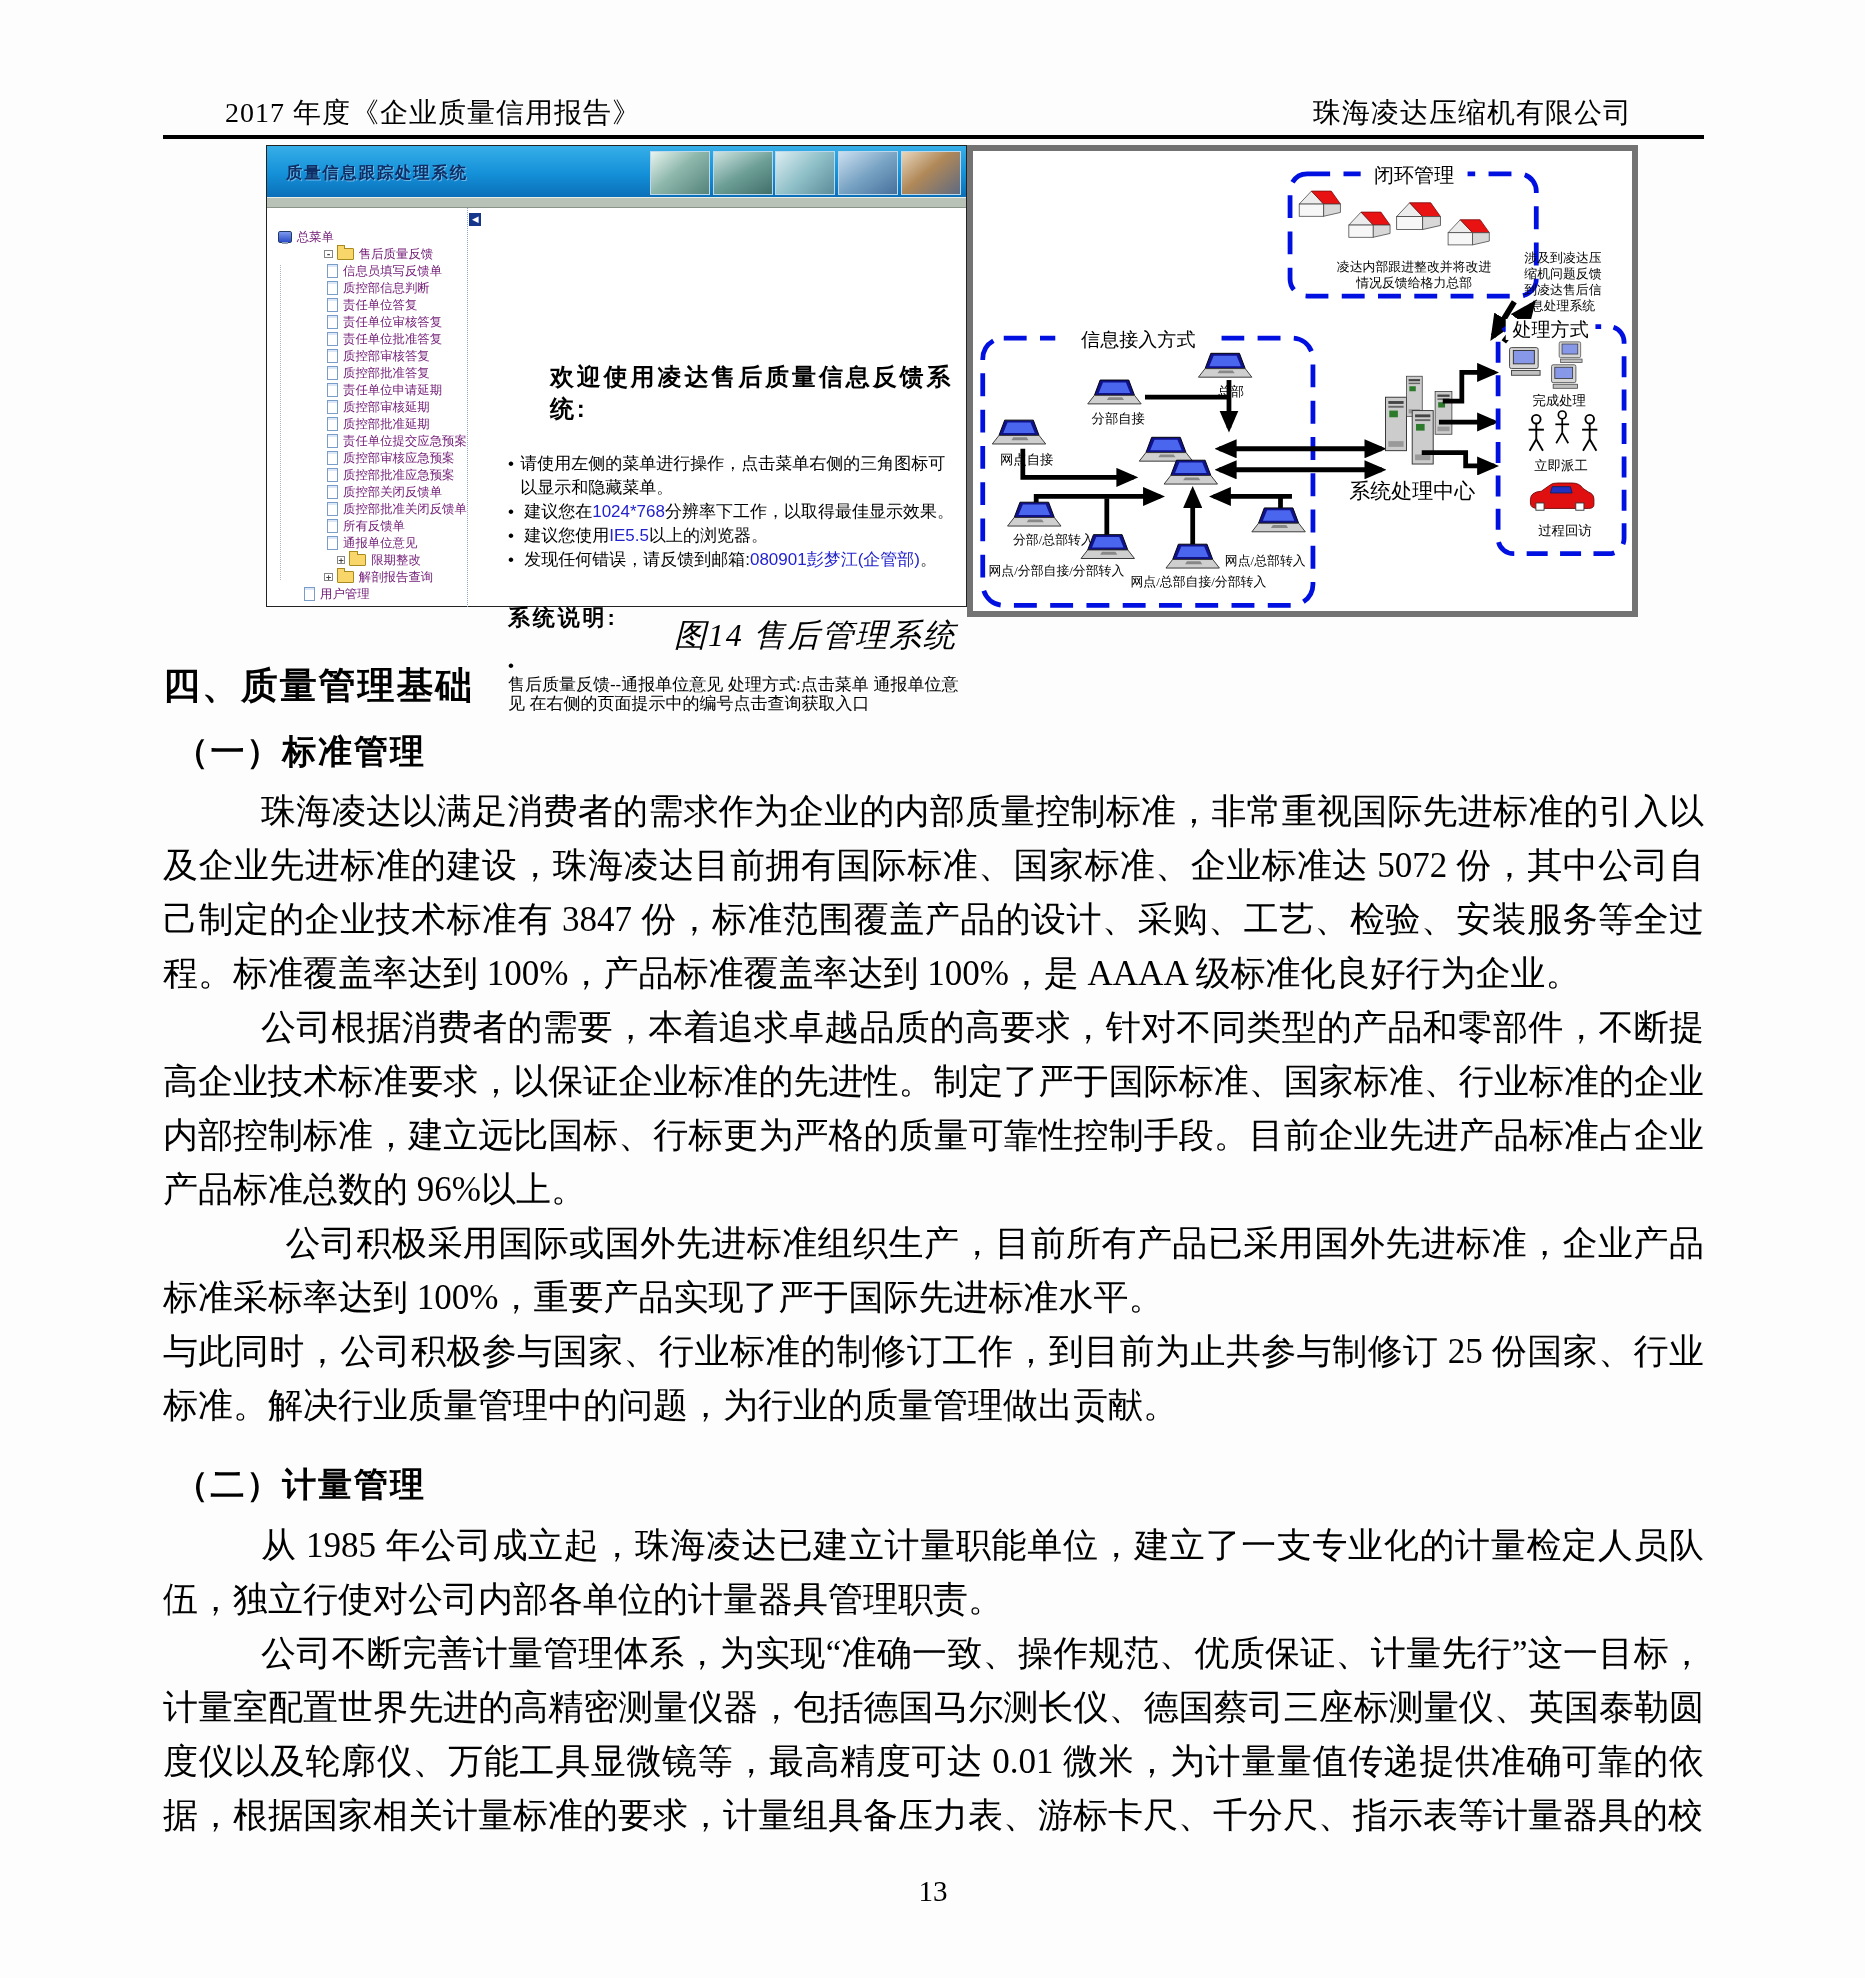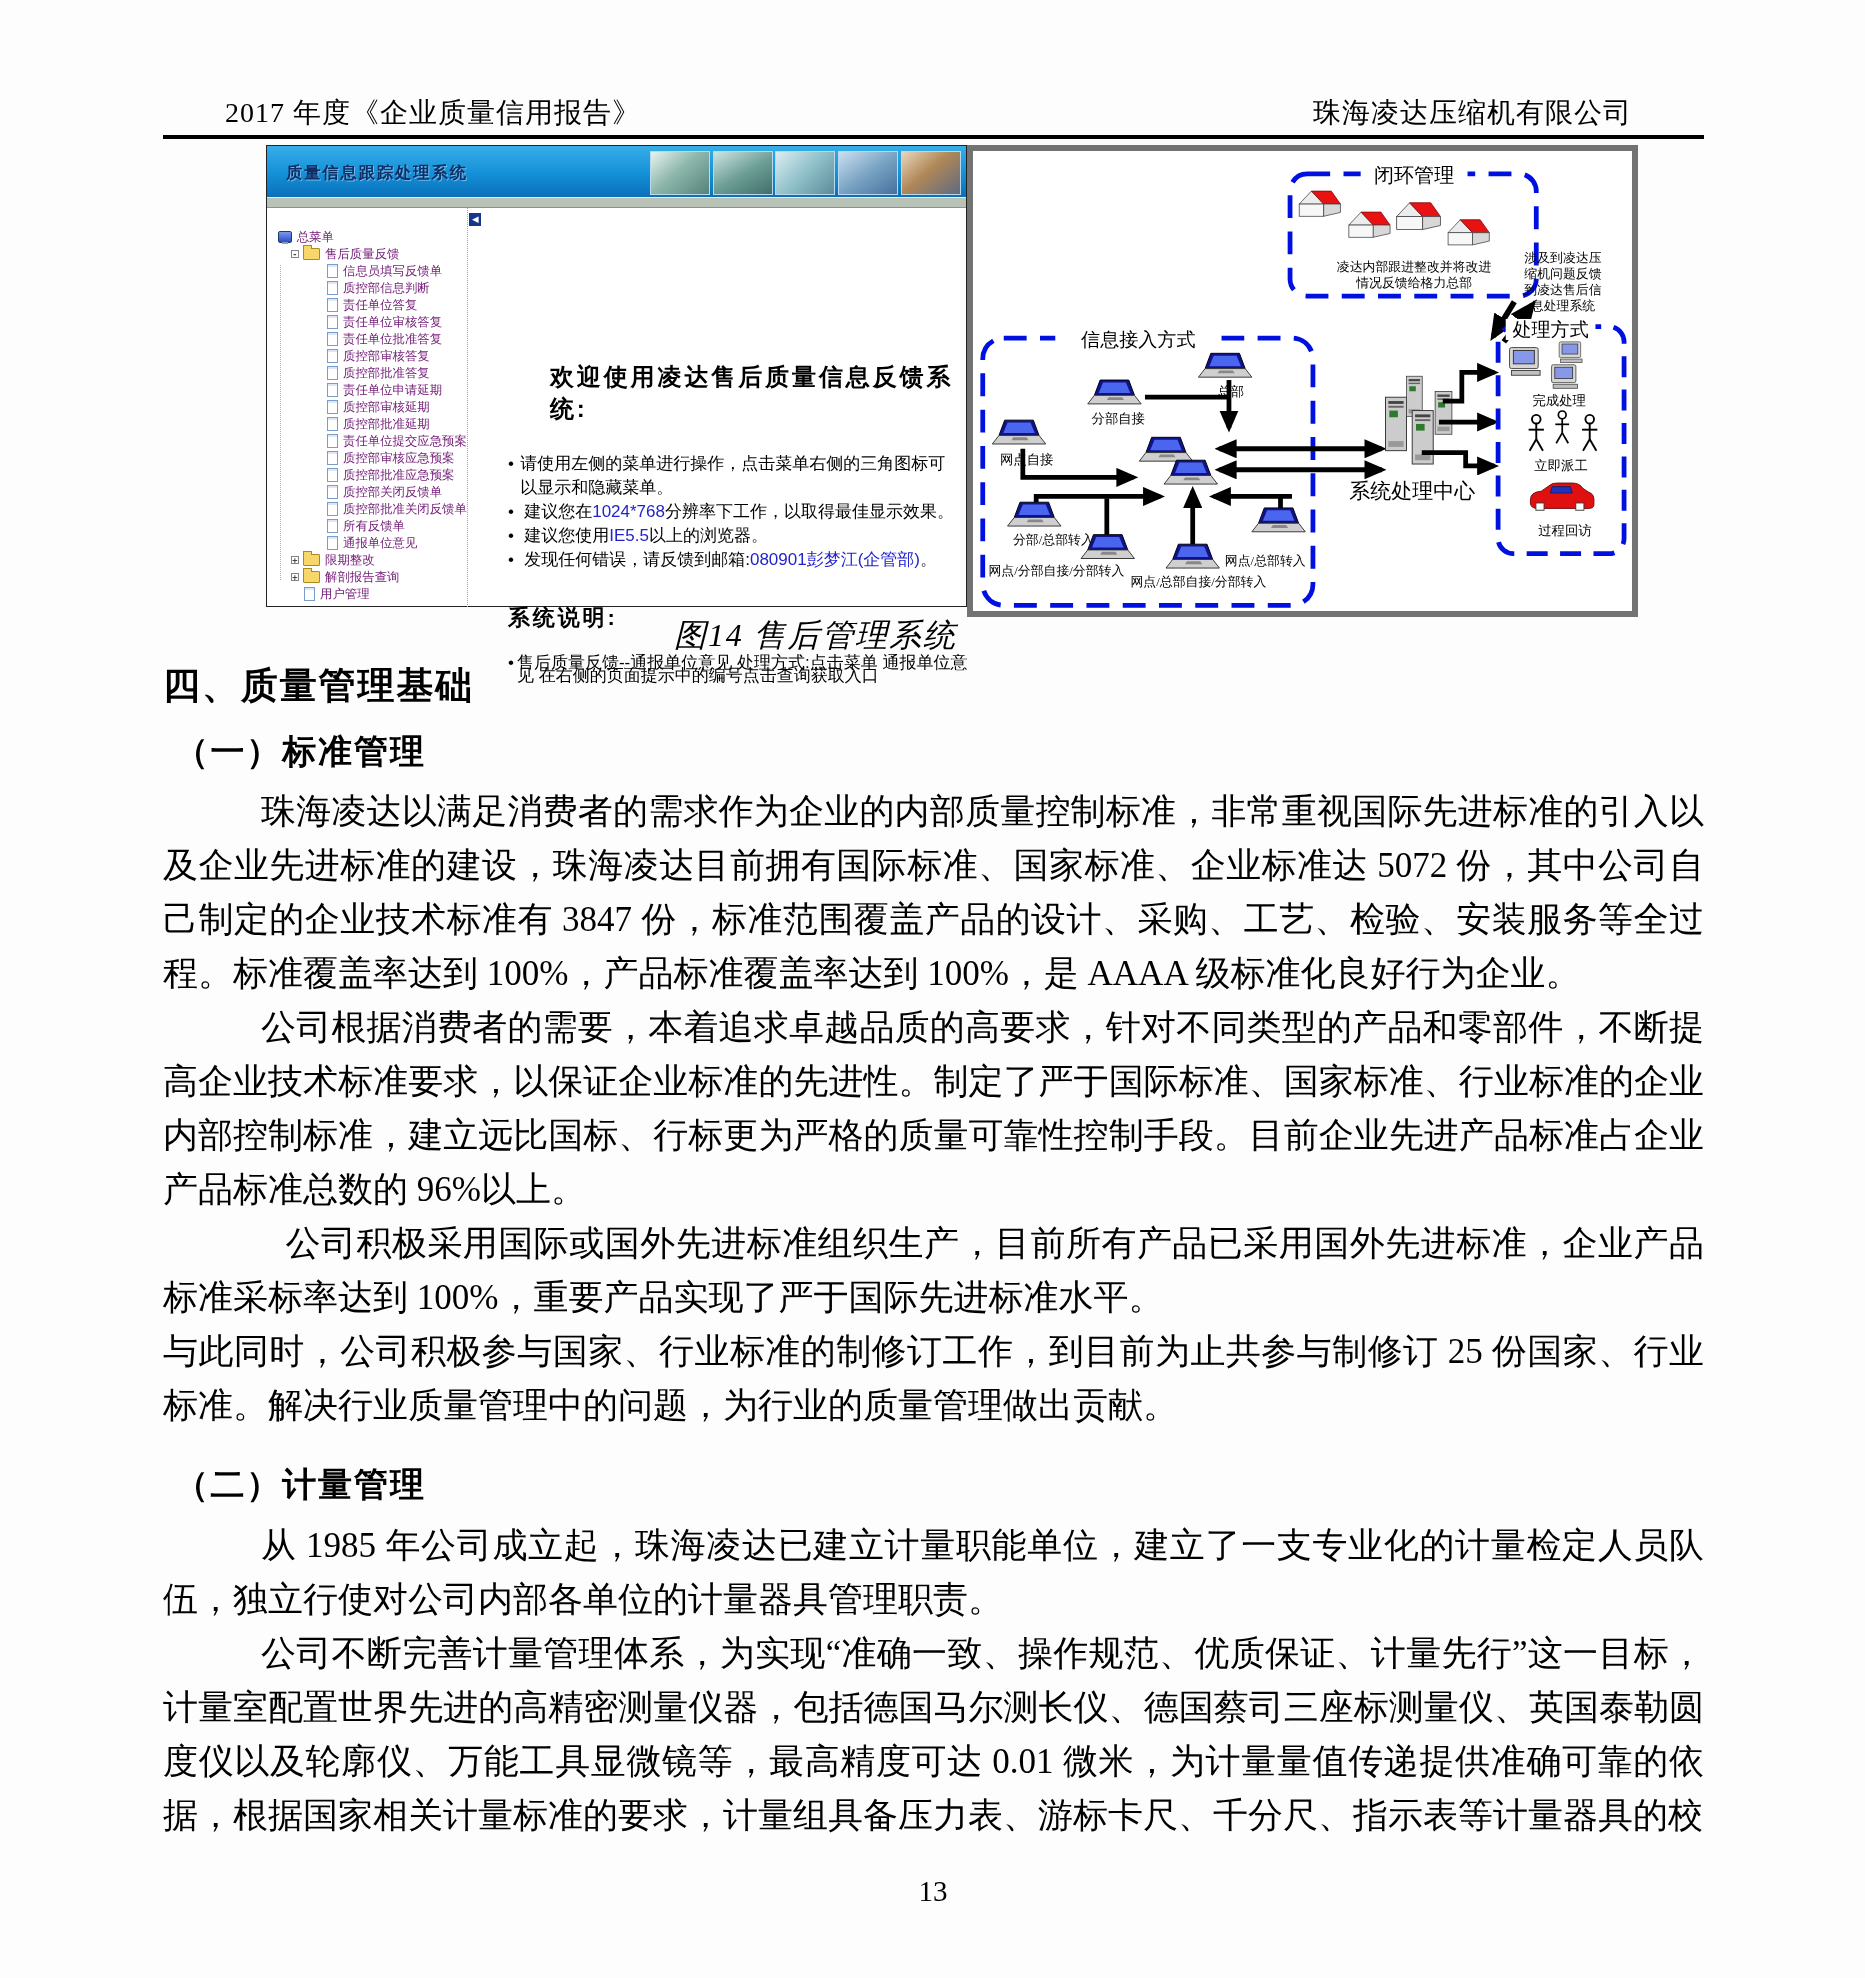--- a/index.html
+++ b/index.html
@@ -28,21 +28,21 @@
   .th4 { background:linear-gradient(145deg,#cbdff0 0%,#7aa4c4 50%,#46709c 100%); }
   .th5 { background:linear-gradient(140deg,#e8d6bc 0%,#b08858 45%,#5f6a80 100%); }
   .separator { height:8.6px; background:#b9c2b6; border-top:1.9px solid #e9efe6; border-bottom:1px solid #8a958a; }
 
   .app-body { position:relative; display:flex; height:399px; font-family:"Liberation Sans","DejaVu Sans",sans-serif; }
   .tree { position:relative; width:218px; box-sizing:border-box; padding:21px 0 0 7.6px;
           border-right:1px dotted #8aa6c8; font-size:12.4px; color:#701a75; }
   .tree::before { content:""; position:absolute; left:13.4px; top:57px; height:315px; border-left:1px dotted #aab4c0; }
   .t-row { height:17px; display:flex; align-items:center; white-space:nowrap; position:relative; }
   .t-row .lbl { margin-left:4.8px; }
-  .pl-root { padding-left:3.8px; } .pl-fold { padding-left:16px; } .pl-doc { padding-left:52px; } .pl-user { padding-left:29px; }
+  .pl-root { padding-left:3.8px; } .pl-fold { padding-left:16px;justify-content:center; } .pl-doc { padding-left:52px; } .pl-user { padding-left:29px; }
   .ti-menu { width:11.5px; height:9.6px; border:1px solid #223a66; border-radius:1.9px;
     background:linear-gradient(#7c98ec,#2a4cc8); position:relative; }
   .ti-menu::after { content:""; position:absolute; left:2.9px; top:9.6px; width:5.7px; height:1.9px; background:#8a9ab8; }
   .ti-box { width:8.6px; height:8.6px; box-sizing:border-box; border:1px solid #848484; background:#fff;
     font:bold 8.6px/6.7px "DejaVu Sans Mono",monospace; text-align:center; color:#444; margin-right:3.8px; }
   .ti-box.minus::before { content:"-"; } .ti-box.plus::before { content:"+"; }
   .ti-folder { width:15.3px; height:10.5px; background:#f8d66a; border:1px solid #a98a1f; border-radius:1px; position:relative; }
   .ti-folder::before { content:""; position:absolute; left:-1px; top:-3.8px; width:6.7px; height:2.9px;
     background:#f8d66a; border:1px solid #a98a1f; border-bottom:none; }
   .ti-doc { width:9.6px; height:12.4px; background:#fff; border:1px solid #7a9cc8; box-shadow:inset 0 1.9px 0 #dce8f8; }
@@ -50,21 +50,21 @@
     font-size:8.6px; line-height:12.4px; text-align:center; }
 
   .app-main { flex:1; padding-left:40px; box-sizing:border-box; }
   .welcome-h { margin-top:153px; font-weight:bold; font-size:24px; letter-spacing:2.9px;margin-left:42px; }
   .bullets { margin-top:27px; width:451px; }
   .b-row { display:flex; line-height:24px; font-size:17px; }
   .b-dot { width:16.3px; text-align:left; } .b-dot::before { content:"•"; }
   .blue { color:#2222cc; }
   .sys-h { margin-top:31px; font-weight:bold; font-size:22px; letter-spacing:2.9px; }
   .sys-bullet { margin-top:23px; width:461px; }
-  .sys-bullet .b-row { line-height:13px; }
+  .sys-bullet .b-row { line-height:19px;flex-direction:column; }
 
   svg text { font-family:"Liberation Serif","DejaVu Serif",serif; fill:#000; }
 
   
   .fig-caption { position:absolute; top:614px; left:0; width:1631px; text-align:center;
     font-size:32px; letter-spacing:1.9px;font-style:italic; }
   .doc { position:absolute; top:662px; left:163px; width:1541px; }
   .doc h2 { margin:0; font:bold 37px/48px "Liberation Sans","DejaVu Sans",sans-serif; letter-spacing:1.9px; }
   .doc h3 { margin:19px 0 0 0; font:bold 34px/44px "Liberation Sans","DejaVu Sans",sans-serif;
     letter-spacing:1.9px; text-indent:11.5px; }

